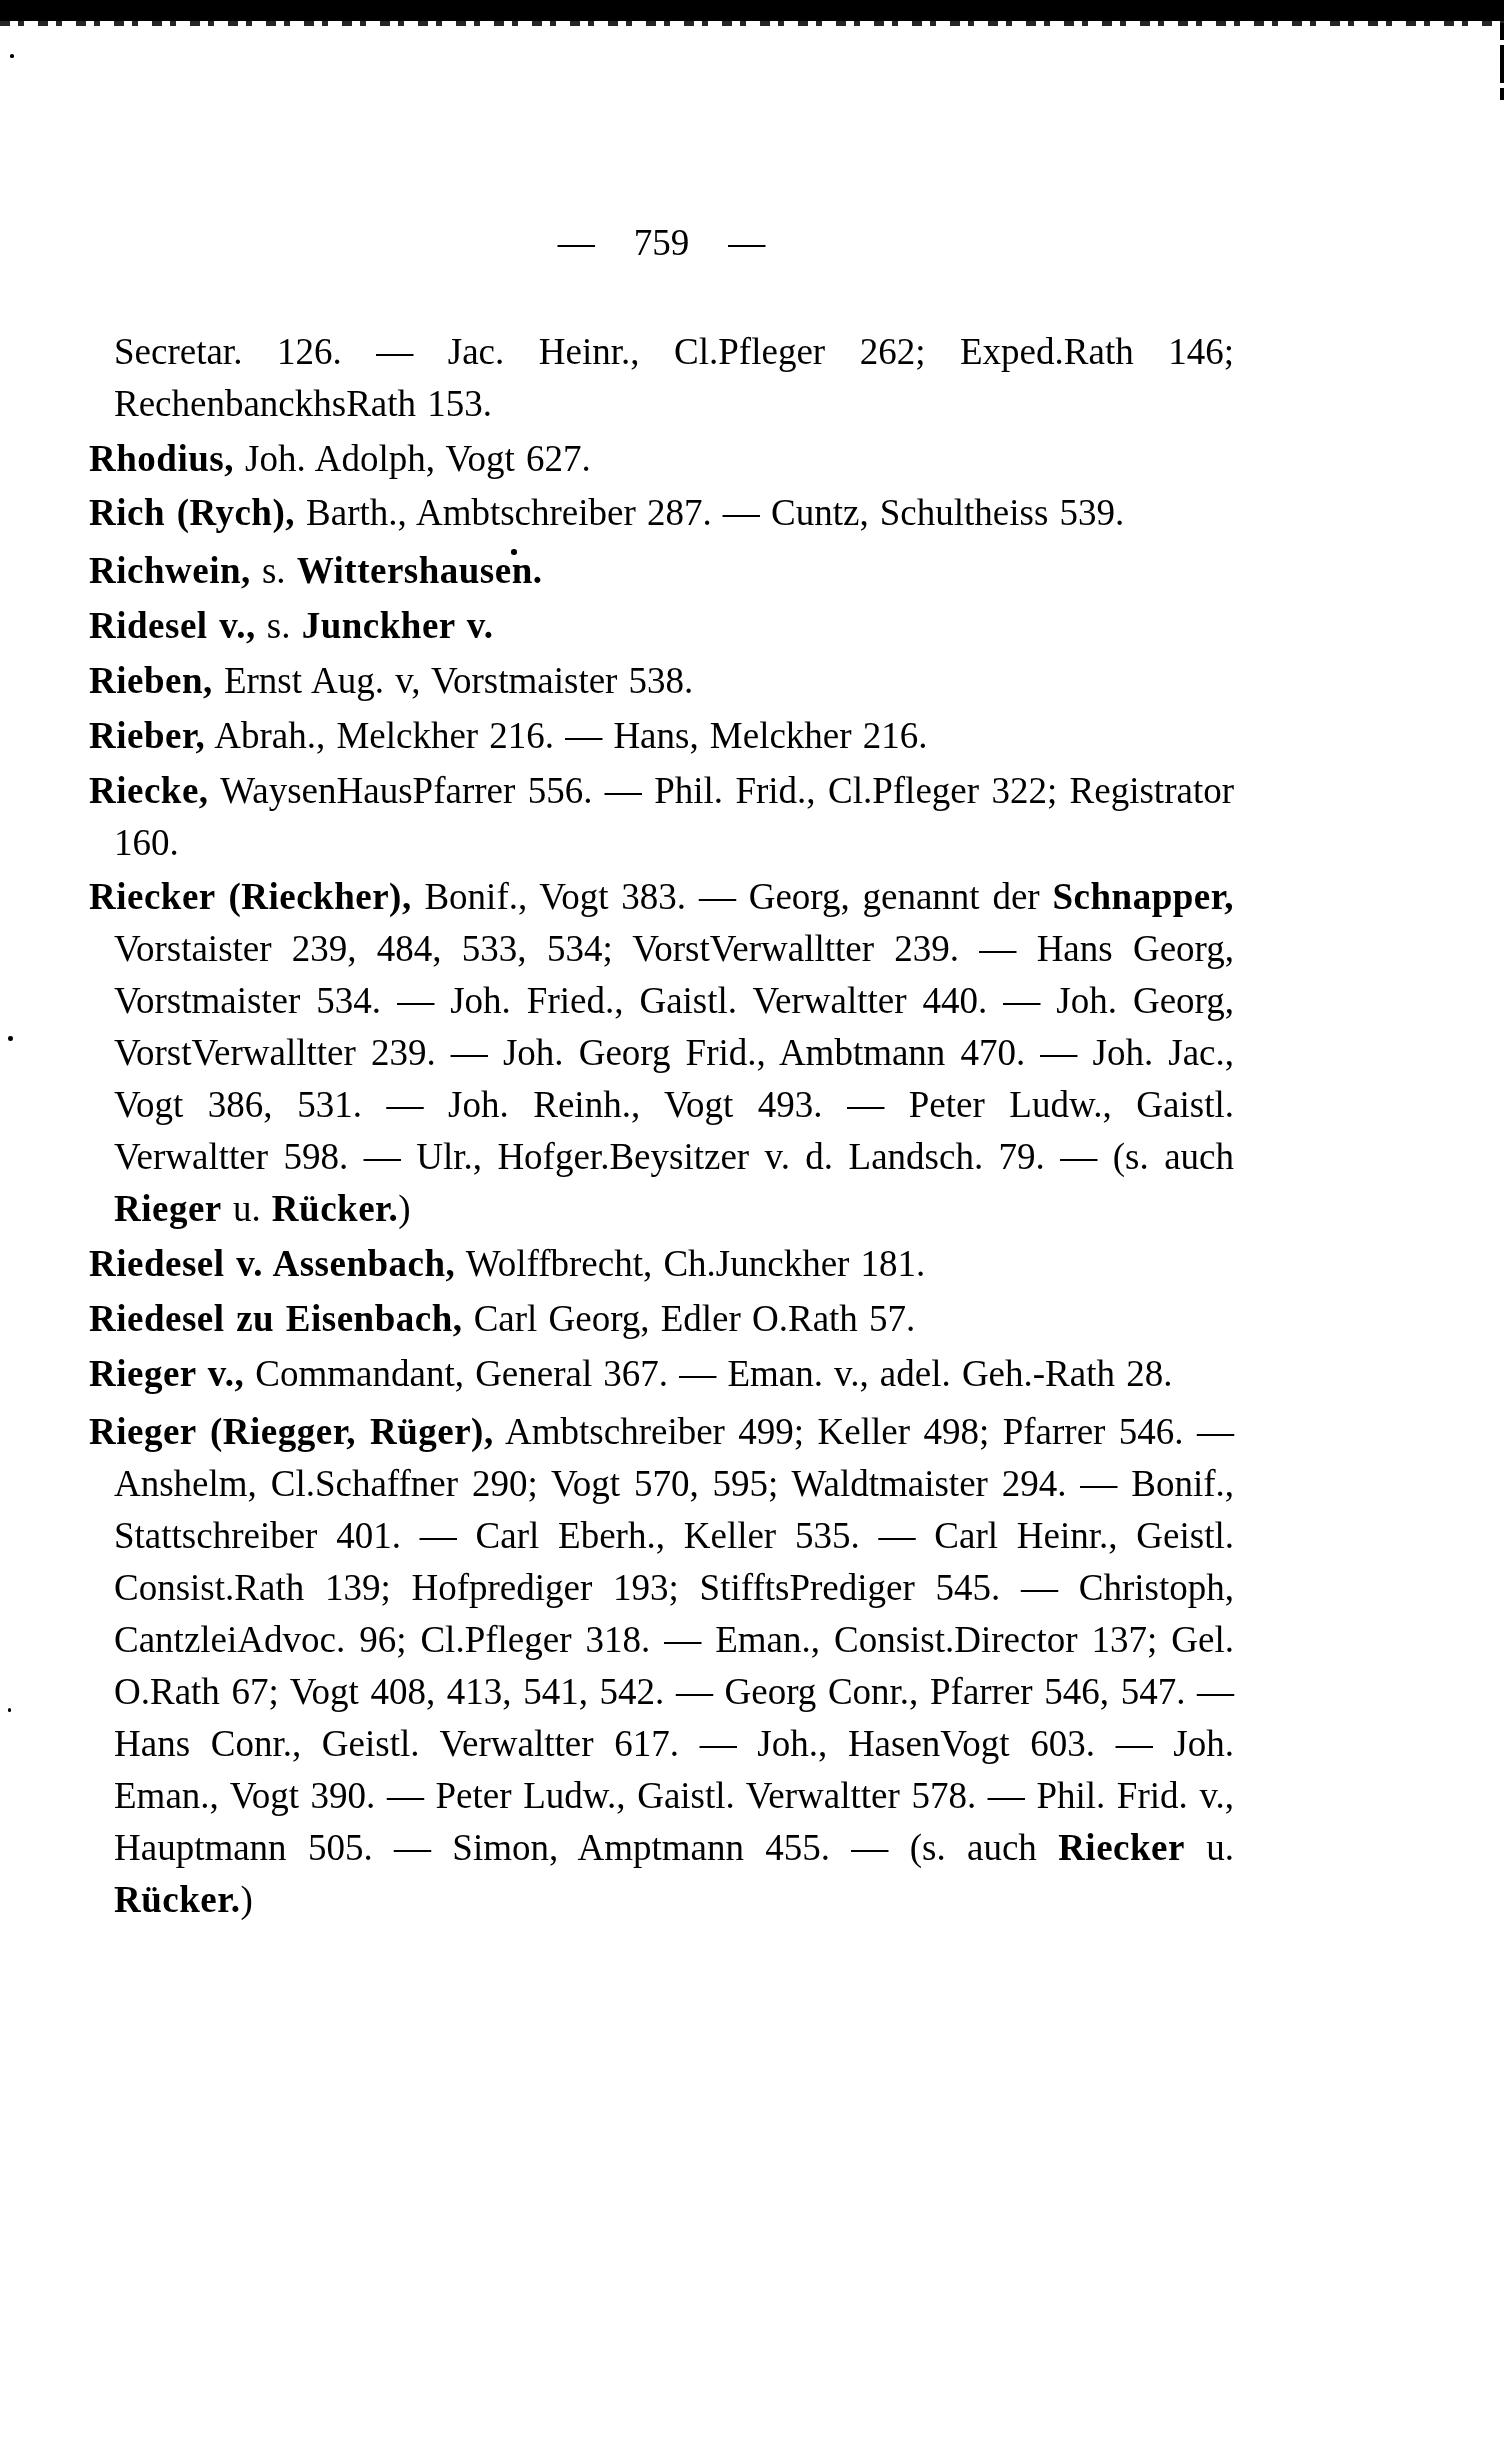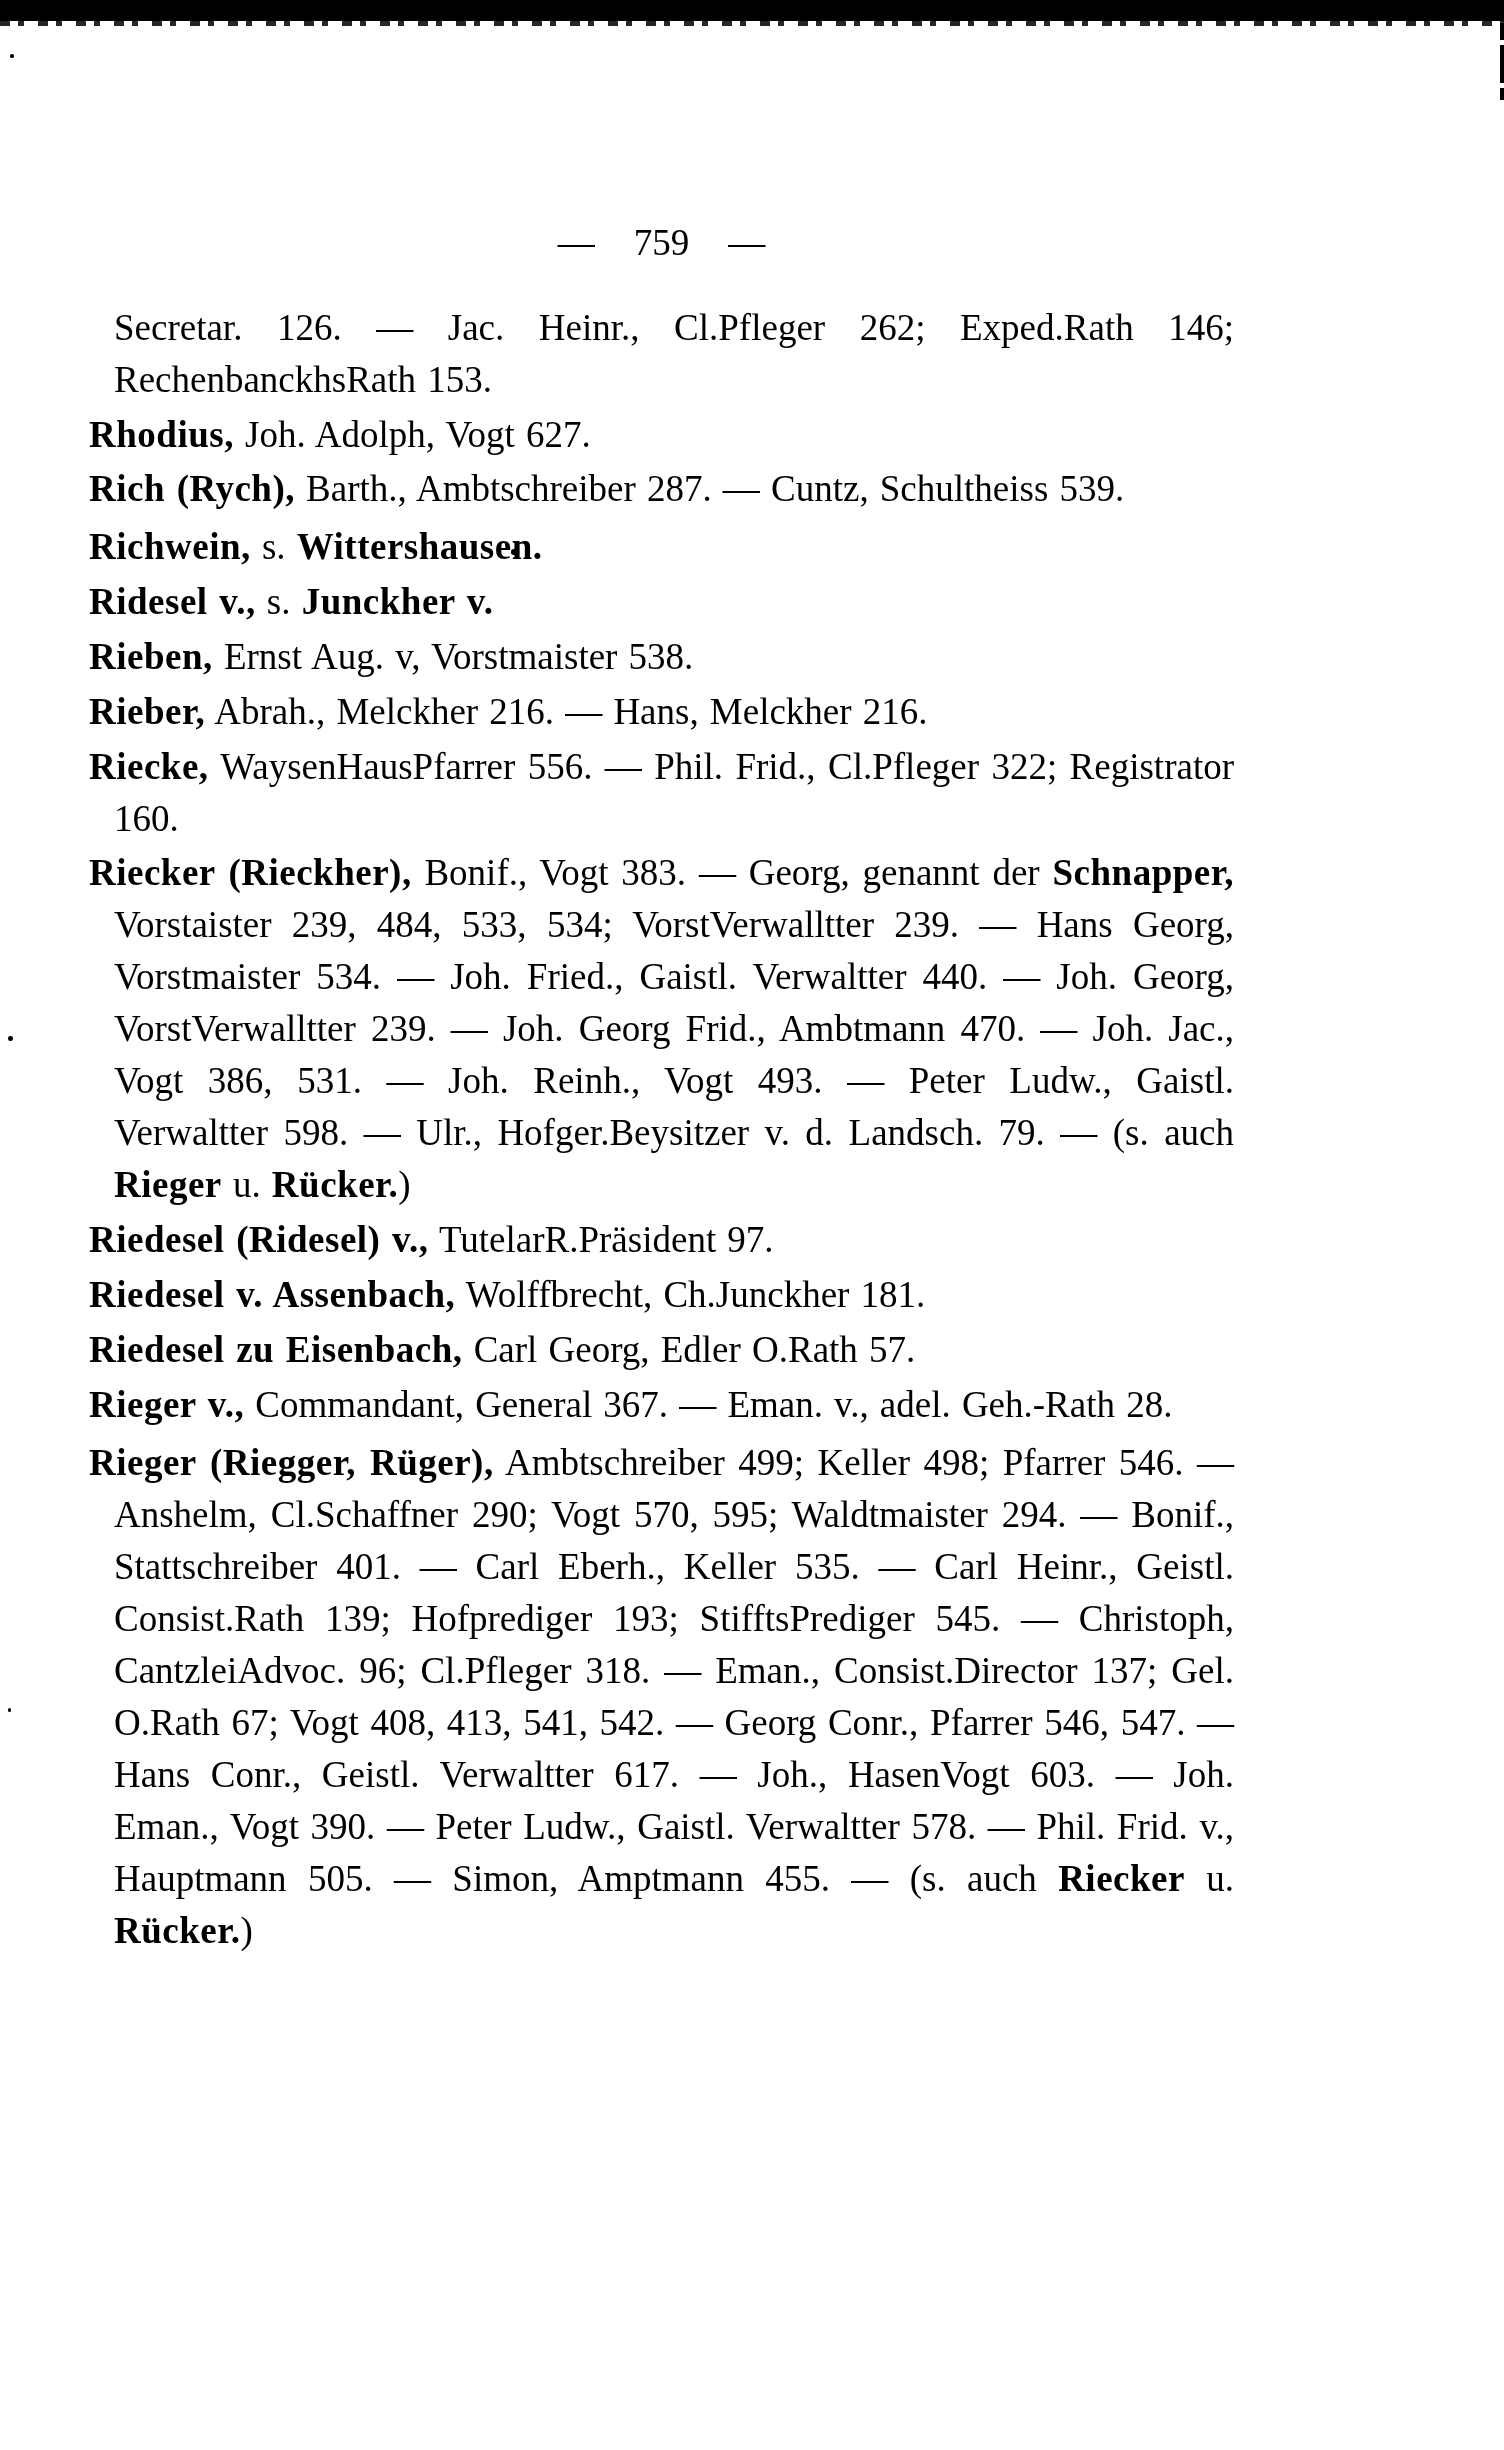--- a/index.html
+++ b/index.html
@@ -42,21 +42,21 @@
   
   .pagenum-row {
     position: absolute; left: 89px; top: 221px; width: 1145px;
     display: flex; justify-content: center; align-items: baseline;
     gap: 39px;
     font-size: 37px; line-height: 43px;
   }
 
   
   .content {
-    position: absolute; left: 89px; top: 299px; width: 1145px;
+    position: absolute; left: 89px; top: 323px; width: 1145px;
     font-size: 37px; line-height: 52px;
     text-align: justify;
     word-spacing: 1.9px;
   }
   .content p { margin: 2.8px 0 0 0; }
   .content p.hang { padding-left: 25px; text-indent: -25px; }
   .content p.cont { padding-left: 25px; text-indent: 0; }
   .content p.sep-large { margin-top: 6px; }
   .content b { font-weight: bold; letter-spacing: 0.5px; }
 </style>
@@ -82,21 +82,20 @@
   <div class="content">
       <p class="cont sep-normal"><span>Secretar. 126. — Jac. Heinr., Cl.Pfleger 262; Exped.Rath 146; RechenbanckhsRath 153.</span></p>
       <p class="hang sep-normal"><b>Rhodius,</b><span> Joh. Adolph, Vogt 627.</span></p>
       <p class="hang sep-normal"><b>Rich (Rych),</b><span> Barth., Ambtschreiber 287. — Cuntz, Schultheiss 539.</span></p>
       <p class="hang sep-large"><b>Richwein,</b><span> s. </span><b>Wittershausen.</b></p>
       <p class="hang sep-normal"><b>Ridesel v.,</b><span> s. </span><b>Junckher v.</b></p>
       <p class="hang sep-normal"><b>Rieben,</b><span> Ernst Aug. v, Vorstmaister 538.</span></p>
       <p class="hang sep-normal"><b>Rieber,</b><span> Abrah., Melckher 216. — Hans, Melckher 216.</span></p>
       <p class="hang sep-normal"><b>Riecke,</b><span> WaysenHausPfarrer 556. — Phil. Frid., Cl.Pfleger 322; Registrator 160.</span></p>
       <p class="hang sep-normal"><b>Riecker (Rieckher),</b><span> Bonif., Vogt 383. — Georg, genannt der </span><b>Schnapper,</b><span> Vorstaister 239, 484, 533, 534; VorstVerwalltter 239. — Hans Georg, Vorstmaister 534. — Joh. Fried., Gaistl. Verwaltter 440. — Joh. Georg, VorstVerwalltter 239. — Joh. Georg Frid., Ambtmann 470. — Joh. Jac., Vogt 386, 531. — Joh. Reinh., Vogt 493. — Peter Ludw., Gaistl. Verwaltter 598. — Ulr., Hofger.Beysitzer v. d. Landsch. 79. — (s. auch </span><b>Rieger</b><span> u. </span><b>Rücker.</b><span>)</span></p>
-      <p class="hang sep-normal"><b>Riedesel (Ridesel) v.,</b><span> TutelarR.Präsident 97.</span></p>
       <p class="hang sep-normal"><b>Riedesel v. Assenbach,</b><span> Wolffbrecht, Ch.Junckher 181.</span></p>
       <p class="hang sep-normal"><b>Riedesel zu Eisenbach,</b><span> Carl Georg, Edler O.Rath 57.</span></p>
       <p class="hang sep-normal"><b>Rieger v.,</b><span> Commandant, General 367. — Eman. v., adel. Geh.-Rath 28.</span></p>
       <p class="hang sep-large"><b>Rieger (Riegger, Rüger),</b><span> Ambtschreiber 499; Keller 498; Pfarrer 546. — Anshelm, Cl.Schaffner 290; Vogt 570, 595; Waldtmaister 294. — Bonif., Stattschreiber 401. — Carl Eberh., Keller 535. — Carl Heinr., Geistl. Consist.Rath 139; Hofprediger 193; StifftsPrediger 545. — Christoph, CantzleiAdvoc. 96; Cl.Pfleger 318. — Eman., Consist.Director 137; Gel. O.Rath 67; Vogt 408, 413, 541, 542. — Georg Conr., Pfarrer 546, 547. — Hans Conr., Geistl. Verwaltter 617. — Joh., HasenVogt 603. — Joh. Eman., Vogt 390. — Peter Ludw., Gaistl. Verwaltter 578. — Phil. Frid. v., Hauptmann 505. — Simon, Amptmann 455. — (s. auch </span><b>Riecker</b><span> u. </span><b>Rücker.</b><span>)</span></p>
     </div>
 
 </div>
 
 
 </body></html>

